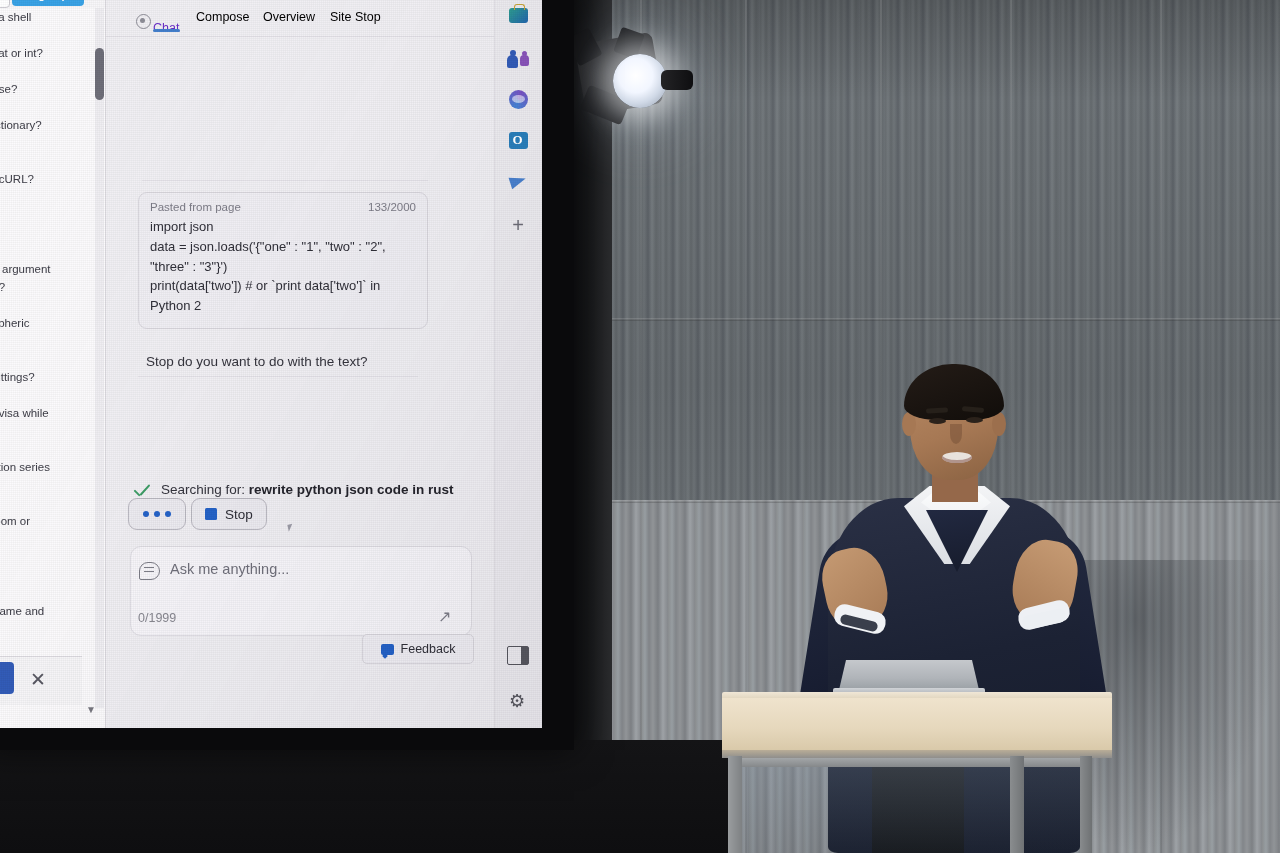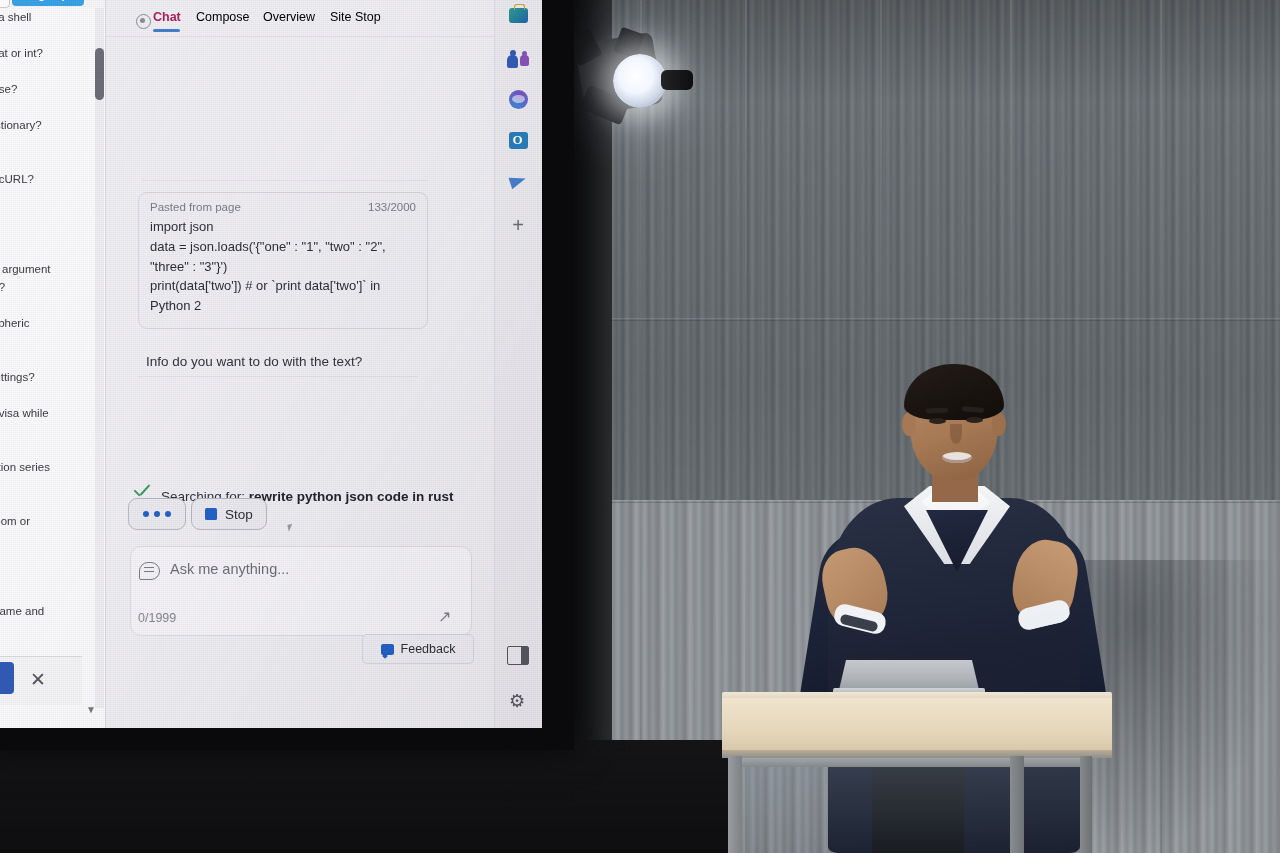--- a/index.html
+++ b/index.html
@@ -264,21 +264,21 @@
     position:absolute;left:124px;top:0;width:388px;height:740px;
     background:#edebf0;
   }
   .sp-tabs{
     position:absolute;left:0;top:22px;width:388px;height:26px;
   }
   .sp-tab{
     position:absolute;top:0;font-size:12.5px;color:#000000;
     cursor:default;white-space:nowrap;
   }
-  .sp-tab.active{color:#be185d;font-weight:700;}
+  .sp-tab.active{color:#6d28d9;font-weight:400;margin-top:11px;}
   .sp-tab-underline{
     position:absolute;left:47px;top:19px;width:27px;height:2.5px;
     background:#3a7ed6;border-radius:2px;
   }
   .sp-chat-icon{
     position:absolute;left:30px;top:4px;width:13px;height:13px;
     border:1.4px solid #8b8b96;border-radius:50%;
   }
   .sp-chat-icon::after{
     content:"";position:absolute;left:3px;top:3px;width:5px;height:5px;
@@ -313,21 +313,21 @@
   .bot-rule2{position:absolute;left:32px;top:332px;width:280px;height:1px;background:#e2e0e6;}
 
   .user-bubble{
     position:absolute;right:42px;top:366px;
     background:#1b8ef2;color:#fff;border-radius:16px;
     padding:8px 16px;font-size:13.5px;white-space:nowrap;
     box-shadow:0 1px 2px rgba(0,0,0,.12);
   }
   .searching-row{
     position:absolute;left:24px;top:438px;width:340px;
-    display:flex;align-items:flex-end;gap:9px;
+    display:flex;align-items:flex-start;gap:9px;
   }
   .check-icon{width:22px;height:22px;position:relative;flex:0 0 22px;}
   .check-icon::before{
     content:"";position:absolute;left:3px;top:10px;width:8px;height:2.2px;
     background:#2f9e5e;transform:rotate(45deg);border-radius:2px;
   }
   .check-icon::after{
     content:"";position:absolute;left:8px;top:7px;width:14px;height:2.2px;
     background:#2f9e5e;transform:rotate(-48deg);border-radius:2px;
   }
@@ -602,21 +602,21 @@
         <div class="paste-card">
           <div class="paste-head">
             <span class="paste-label">Pasted from page</span>
             <span class="paste-count">133/2000</span>
           </div>
           <div class="paste-code">import json
 data = json.loads('{"one" : "1", "two" : "2", "three" : "3"}')
 print(data['two']) # or `print data['two']` in Python 2</div>
         </div>
 
-        <div class="bot-line2">Info do you want to do with the text?</div>
+        <div class="bot-line2">Stop do you want to do with the text?</div>
         <div class="bot-rule2"></div>
 
 
         <div class="searching-row">
           <span class="check-icon"></span>
           <span class="searching-text"><span>Searching for: </span><b>rewrite python json code in rust</b></span>
         </div>
       </div>
 
       <div class="dots-btn">

